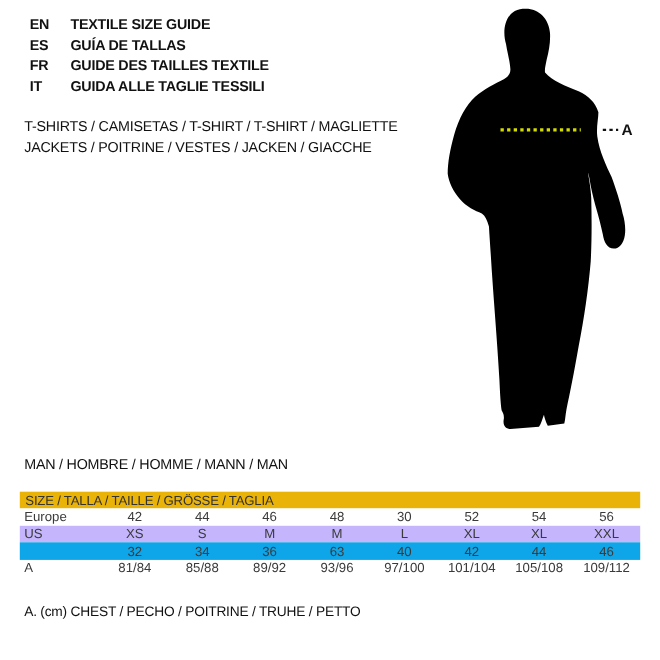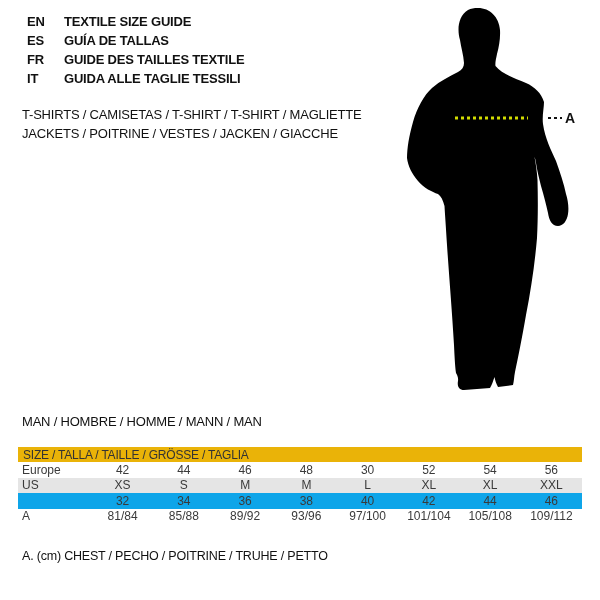--- a/index.html
+++ b/index.html
@@ -119,38 +119,38 @@
       <div class="t-cell">42</div>
       <div class="t-cell">44</div>
       <div class="t-cell">46</div>
       <div class="t-cell">48</div>
       <div class="t-cell">30</div>
       <div class="t-cell">52</div>
       <div class="t-cell">54</div>
       <div class="t-cell">56</div>
     </div>
 
-    <div class="t-row" style="background:#e5e5e5">
+    <div class="t-row" style="background:#c4b5fd">
       <div class="t-label">US</div>
       <div class="t-cell">XS</div>
       <div class="t-cell">S</div>
       <div class="t-cell">M</div>
       <div class="t-cell">M</div>
       <div class="t-cell">L</div>
       <div class="t-cell">XL</div>
       <div class="t-cell">XL</div>
       <div class="t-cell">XXL</div>
     </div>
 
     <div class="t-row" style="background:#0ea5e9">
       <div class="t-label"></div>
       <div class="t-cell">32</div>
       <div class="t-cell">34</div>
       <div class="t-cell">36</div>
-      <div class="t-cell">38</div>
+      <div class="t-cell">63</div>
       <div class="t-cell">40</div>
       <div class="t-cell">42</div>
       <div class="t-cell">44</div>
       <div class="t-cell">46</div>
     </div>
 
     <div class="t-row">
       <div class="t-label">A</div>
       <div class="t-cell">81/84</div>
       <div class="t-cell">85/88</div>

